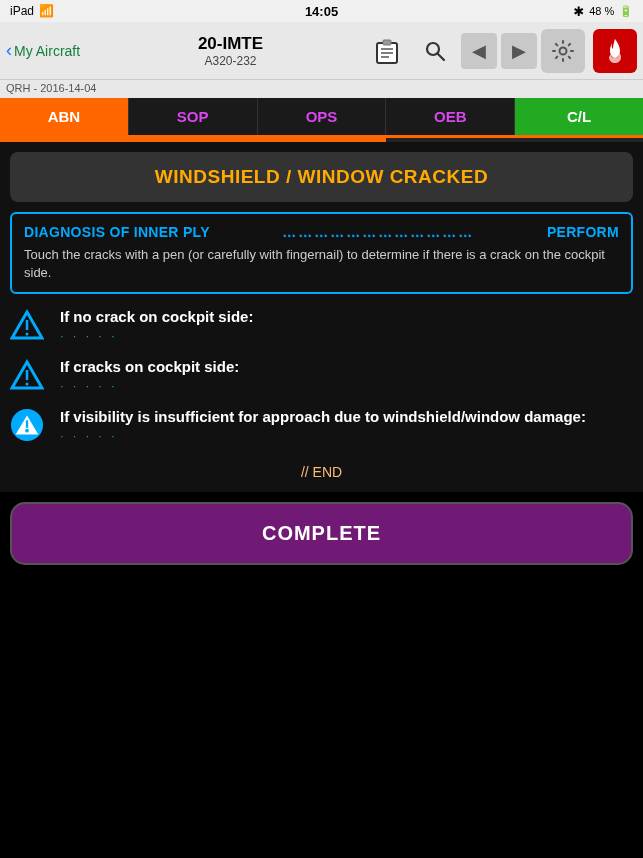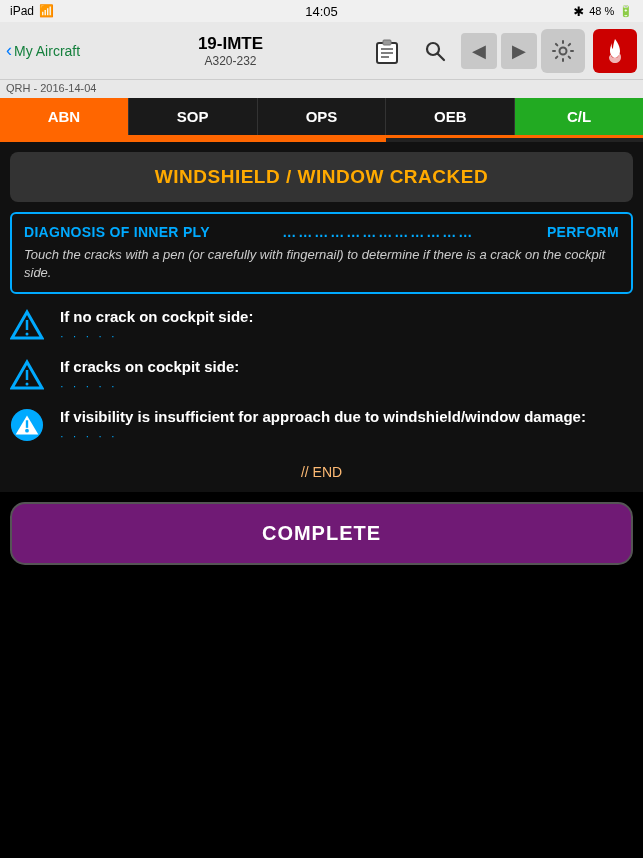--- a/index.html
+++ b/index.html
@@ -16,21 +16,21 @@
       background: #f0f0f0;
       height: 22px;
       display: flex;
       align-items: center;
       justify-content: space-between;
       padding: 0 10px;
       font-size: 12px;
       color: #000;
     }
     #status-bar .left { display: flex; align-items: center; gap: 5px; }
-    #status-bar .center { position: absolute; left: 50%; transform: translateX(-50%); font-weight: normal; font-size: 13px; }
+    #status-bar .center { position: absolute; left: 50%; transform: translateX(-50%); font-weight: bold; font-size: 13px; }
     #status-bar .right { display: flex; align-items: center; gap: 5px; font-size: 11px; }
 
     
     #header {
       background: #e8e8e8;
       height: 58px;
       display: flex;
       align-items: center;
       padding: 0 6px;
       gap: 4px;
@@ -124,21 +124,21 @@
       border-bottom: 3px solid #ff6600;
     }
     .tab {
       flex: 1;
       display: flex;
       align-items: center;
       justify-content: center;
       font-size: 15px;
       font-weight: bold;
       cursor: pointer;
-      color: #ffffff;
+      color: #d946ef;
       border-right: 1px solid #333;
     }
     .tab.active-abn {
       background: #ff6600;
       color: #fff;
     }
     .tab.active-cl {
       background: #22aa22;
       color: #fff;
     }
@@ -184,21 +184,20 @@
       font-size: 14px;
       font-weight: bold;
       letter-spacing: 0.3px;
       display: flex;
       justify-content: space-between;
       margin-bottom: 6px;
     }
     #diagnosis-subtitle {
       color: #ccc;
       font-size: 13px;
-      font-style: italic;
       line-height: 1.4;
     }
 
     
     .condition-item {
       display: flex;
       align-items: flex-end;
       margin-bottom: 14px;
       gap: 16px;
     }
@@ -275,21 +274,21 @@
     <span>🔋</span>
   </div>
 </div>
 
 <div id="header">
   <div id="back-btn">
     <span style="font-size:18px; color:#007aff;">‹</span>
     <span style="color:#15803d; font-size:14px;">My Aircraft</span>
   </div>
   <div id="aircraft-info">
-    <span id="aircraft-id">19-IMTE</span>
+    <span id="aircraft-id">20-IMTE</span>
     <span id="aircraft-type">A320-232</span>
   </div>
   <div class="header-icon-btn">
     <svg width="26" height="26" viewBox="0 0 26 26" fill="none" xmlns="http://www.w3.org/2000/svg">
       <rect x="3" y="5" width="20" height="20" rx="2" stroke="#333" stroke-width="2" fill="white"></rect>
       <rect x="9" y="2" width="8" height="5" rx="1" fill="#999" stroke="#777" stroke-width="1"></rect>
       <line x1="7" y1="11" x2="19" y2="11" stroke="#555" stroke-width="1.5"></line>
       <line x1="7" y1="15" x2="19" y2="15" stroke="#555" stroke-width="1.5"></line>
       <line x1="7" y1="19" x2="15" y2="19" stroke="#555" stroke-width="1.5"></line>
     </svg>

